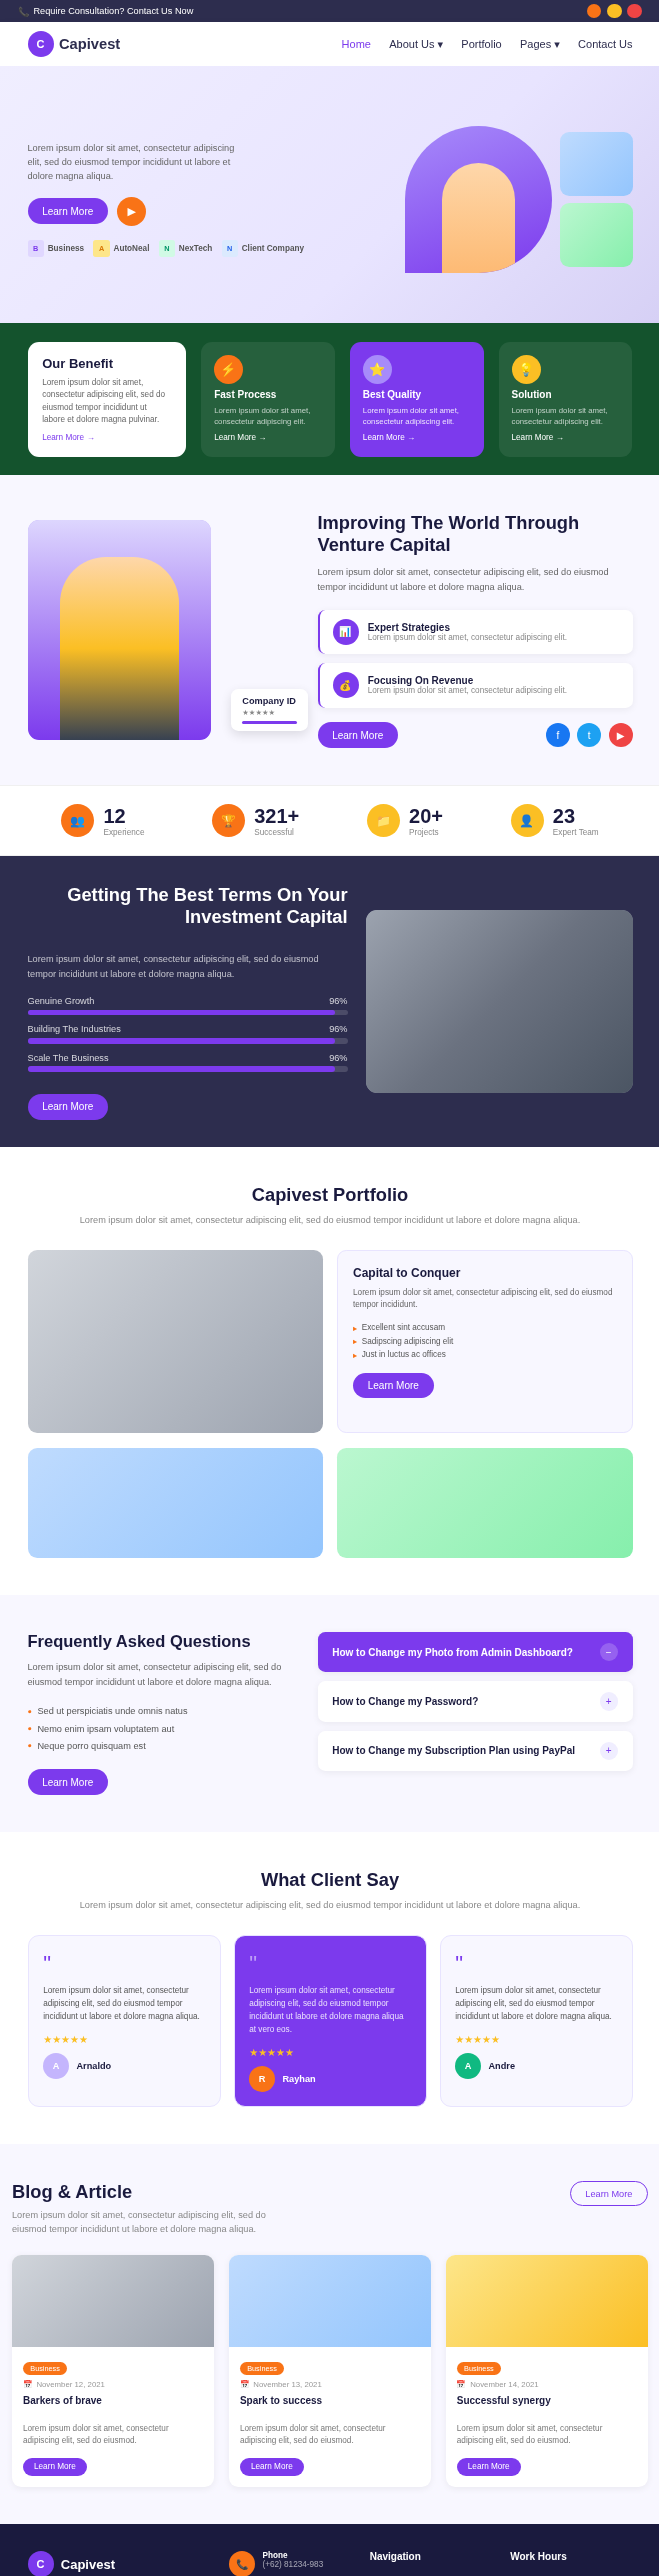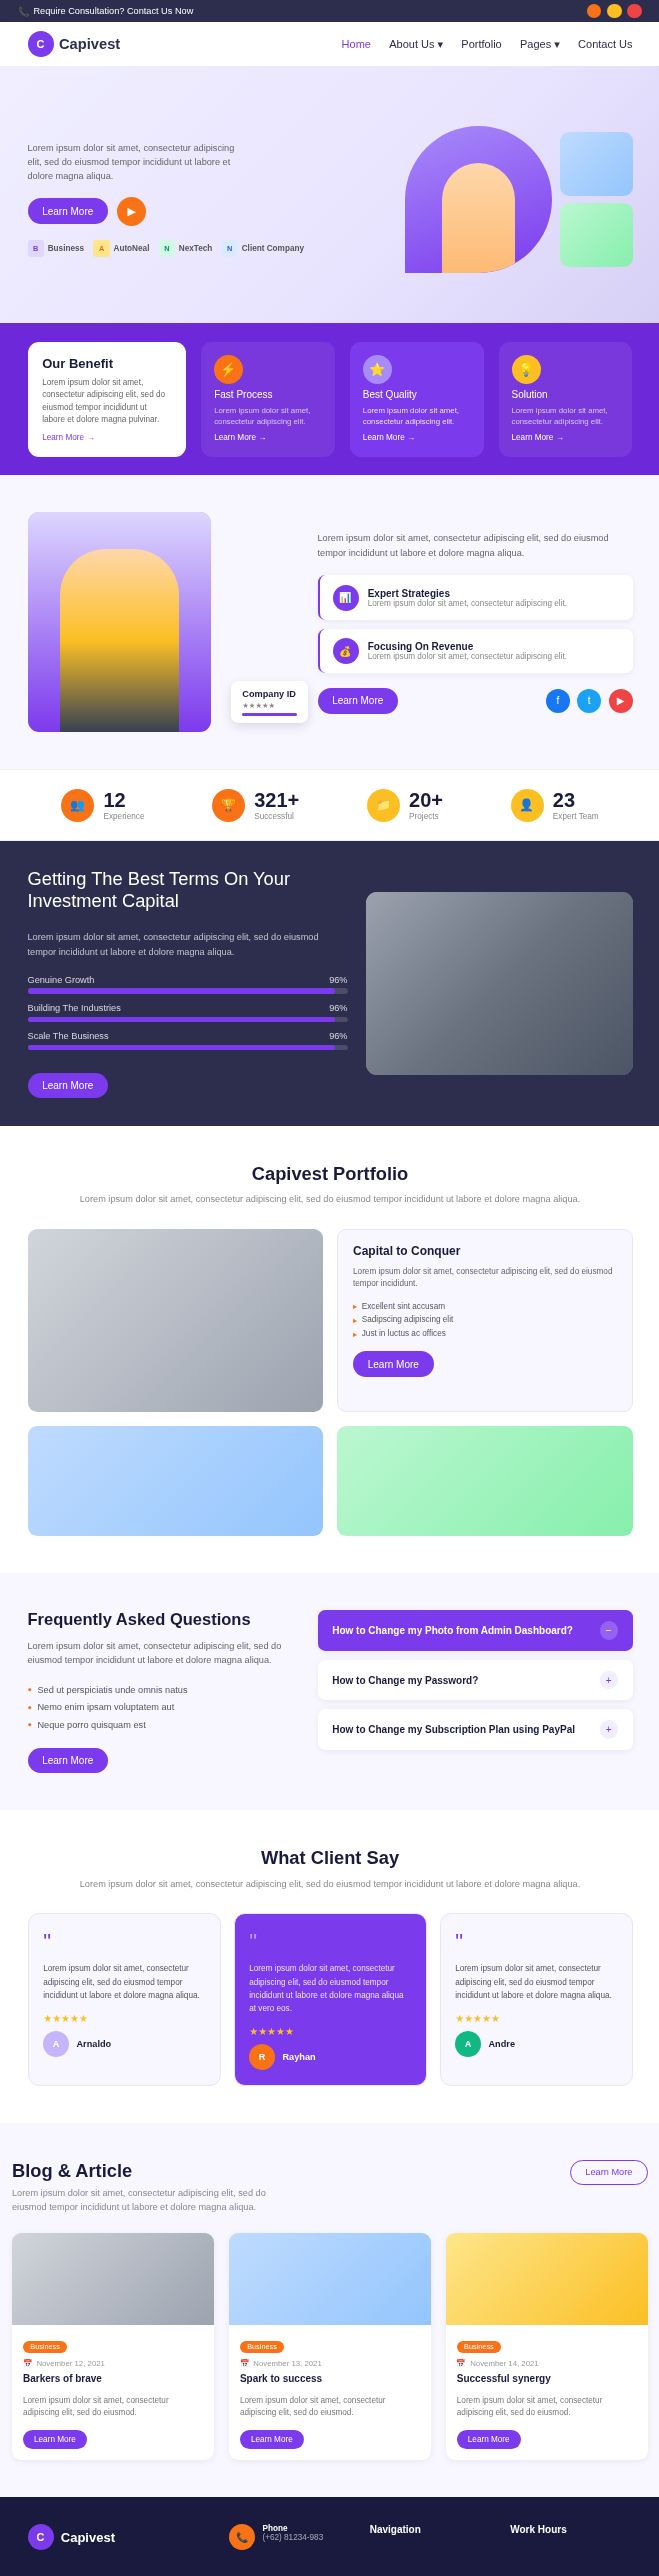--- a/index.html
+++ b/index.html
@@ -30,30 +30,30 @@
     .btn-play { width: 29px; height: 29px; background: #f97316; border-radius: 50%; display: flex; align-items: center; justify-content: center; color: #fff; font-size: 11px; cursor: pointer; }
     .hero-logos { display: flex; gap: 9.2px; margin-top: 14.7px; align-items: center; flex-wrap: wrap; }
     .hero-logo-item { display: flex; align-items: center; gap: 3.7px; font-size: 8.2px; color: #555; font-weight: 600; }
     .hero-logo-icon { width: 16.5px; height: 16.5px; background: #e0d7ff; border-radius: 2.7px; display: flex; align-items: center; justify-content: center; font-size: 7.3px; color: #7c3aed; }
     .hero-right { flex: 1; display: flex; justify-content: flex-end; align-items: center; gap: 7.3px; }
     .hero-img-main { width: 147px; height: 147px; background: linear-gradient(135deg, #c4b5fd, #a78bfa); border-radius: 50% 50% 50% 0; overflow: hidden; display: flex; align-items: center; justify-content: center; }
     .hero-img-secondary { display: flex; flex-direction: column; gap: 7.3px; }
     .hero-img-small { width: 73px; height: 64px; background: linear-gradient(135deg, #ddd6fe, #c4b5fd); border-radius: 9.2px; overflow: hidden; }
 
     
-    .benefits { background: #6d28d9; padding: 18.3px 27.5px; display: flex; gap: 14.7px; align-items: stretch; }
+    .benefits { background: #14532d; padding: 18.3px 27.5px; display: flex; gap: 14.7px; align-items: stretch; }
     .benefit-main { flex: 1.2; background: #fff; border-radius: 11px; padding: 14.7px; }
     .benefit-main-title { font-size: 13px; font-weight: 700; color: #1a1a3e; margin-bottom: 5.5px; }
     .benefit-main-desc { font-size: 8.2px; color: #666; line-height: 1.5; margin-bottom: 7.3px; }
     .benefit-card { flex: 1; border-radius: 11px; padding: 13px; display: flex; flex-direction: column; gap: 5.5px; background: rgba(255,255,255,0.08); }
     .benefit-card.active { background: #7c3aed; }
     .benefit-icon { width: 29px; height: 29px; border-radius: 50%; background: #f97316; display: flex; align-items: center; justify-content: center; color: #fff; font-size: 13px; }
     .benefit-icon.purple { background: #a78bfa; }
     .benefit-icon.yellow { background: #fbbf24; }
-    .benefit-card-title { font-size: 10px; font-weight: 400; color: #fff; }
+    .benefit-card-title { font-size: 10px; font-weight: 700; color: #fff; }
     .benefit-card.active .benefit-card-title { color: #fff; }
     .benefit-card-desc { font-size: 7.8px; color: rgba(255,255,255,0.7); line-height: 1.4; }
     .benefit-card.active .benefit-card-desc { color: rgba(255,255,255,0.85); }
     .learn-more-link { font-size: 8.2px; color: #7c3aed; text-decoration: none; display: flex; align-items: center; gap: 2.7px; }
     .learn-more-link.white { color: #fff; }
 
     
     .venture { padding: 37px 27.5px; display: flex; gap: 27.5px; align-items: center; background: #f8f7ff; }
     .venture-left { flex: 1; position: relative; }
     .venture-person { width: 183px; height: 220px; background: linear-gradient(180deg, #c4b5fd 0%, #a78bfa 100%); border-radius: 11px; overflow: hidden; }
@@ -73,21 +73,21 @@
     .stats { background: #fff; padding: 18.3px 27.5px; display: flex; justify-content: space-around; align-items: center; border-top: 0.9px solid #f0f0f0; border-bottom: 0.9px solid #f0f0f0; }
     .stat-item { display: flex; align-items: center; gap: 9.2px; }
     .stat-icon { width: 33px; height: 33px; border-radius: 50%; background: #f97316; display: flex; align-items: center; justify-content: center; color: #fff; font-size: 12px; }
     .stat-icon.yellow { background: #fbbf24; }
     .stat-num { font-size: 20px; font-weight: 800; color: #1a1a3e; }
     .stat-label { font-size: 8.2px; color: #888; }
 
     
     .investment { background: #2d2d4e; padding: 27.5px; display: flex; gap: 18.3px; align-items: center; }
     .investment-left { flex: 1.2; }
-    .investment-title { font-size: 18.3px; font-weight: 400; color: #fff; line-height: 1.2; margin-bottom: 18px; }
+    .investment-title { font-size: 18.3px; font-weight: 700; color: #fff; line-height: 1.2; margin-bottom: 24px; text-align: right; }
     .investment-desc { font-size: 9.2px; color: rgba(255,255,255,0.7); line-height: 1.6; margin-bottom: 14.7px; }
     .progress-item { margin-bottom: 9.2px; }
     .progress-label { display: flex; justify-content: space-between; font-size: 9.2px; color: rgba(255,255,255,0.8); margin-bottom: 3.7px; }
     .progress-bar-bg { background: rgba(255,255,255,0.15); border-radius: 3.7px; height: 5.5px; }
     .progress-bar-fill { background: #7c3aed; border-radius: 3.7px; height: 5.5px; }
     .investment-right { flex: 1; }
     .handshake-img { width: 100%; height: 183px; background: linear-gradient(135deg, #9ca3af, #6b7280); border-radius: 11px; overflow: hidden; display: flex; align-items: center; justify-content: center; }
 
     
     .portfolio { padding: 37px 27.5px; background: #fff; }
@@ -139,21 +139,21 @@
 
     
     .blog { padding: 37px 12px; background: #f8f7ff; }
     .blog-header { display: flex; justify-content: space-between; align-items: flex-start; margin-bottom: 18.3px; }
     .blog-grid { display: grid; grid-template-columns: 1fr 1fr 1fr; gap: 14.7px; }
     .blog-card { background: #fff; border-radius: 9.2px; overflow: hidden; box-shadow: 0 1.8px 7.3px rgba(0,0,0,0.06); }
     .blog-img { height: 92px; background: linear-gradient(135deg, #d1d5db, #9ca3af); }
     .blog-content { padding: 11px; }
     .blog-tag { background: #f97316; color: #fff; font-size: 7.3px; padding: 1.8px 7.3px; border-radius: 9.2px; display: inline-block; margin-bottom: 5.5px; }
     .blog-date { font-size: 7.8px; color: #999; margin-bottom: 5.5px; display: flex; align-items: center; gap: 3.7px; }
-    .blog-title { font-size: 10px; font-weight: 700; color: #1a1a3e; margin-bottom: 11px; }
+    .blog-title { font-size: 10px; font-weight: 700; color: #1a1a3e; margin-bottom: 17px; }
     .blog-excerpt { font-size: 8.2px; color: #777; line-height: 1.5; margin-bottom: 9.2px; }
 
     
     .footer { background: #1a1a3e; padding: 27.5px; }
     .footer-top { display: grid; grid-template-columns: 1.5fr 1fr 1fr 1fr; gap: 18.3px; margin-bottom: 22px; }
     .footer-brand { }
     .footer-logo { display: flex; align-items: center; gap: 7.3px; margin-bottom: 9.2px; }
     .footer-logo-text { color: #fff; font-weight: 700; font-size: 13px; }
     .footer-section-title { font-size: 10px; font-weight: 700; color: #fff; margin-bottom: 11px; }
     .footer-contact-item { display: flex; align-items: flex-start; gap: 7.3px; margin-bottom: 7.3px; }
@@ -269,20 +269,21 @@
         <div style="width:119px;height:183px;background:linear-gradient(180deg,#fed7aa 0%,#fbbf24 50%,#374151 100%);border-radius:46px 46px 0 0;"></div>
       </div>
     </div>
     <div class="venture-card-overlay">
       <div style="font-weight:700;font-size:9.2px;color:#1a1a3e;margin-bottom:1.8px;">Company ID</div>
       <div style="font-size:7.3px;color:#888;">★★★★★</div>
       <div style="width:55px;height:2.7px;background:#7c3aed;border-radius:1.8px;margin-top:3.7px;"></div>
     </div>
   </div>
   <div class="venture-right">
+    <h2 class="venture-title">Improving The World Through Venture Capital</h2>
     <p class="venture-desc">Lorem ipsum dolor sit amet, consectetur adipiscing elit, sed do eiusmod tempor incididunt ut labore et dolore magna aliqua.</p>
     <div class="strategy-item">
       <div class="strategy-icon">📊</div>
       <div>
         <div class="strategy-text-title">Expert Strategies</div>
         <div class="strategy-text-desc">Lorem ipsum dolor sit amet, consectetur adipiscing elit.</div>
       </div>
     </div>
     <div class="strategy-item">
       <div class="strategy-icon">💰</div>

